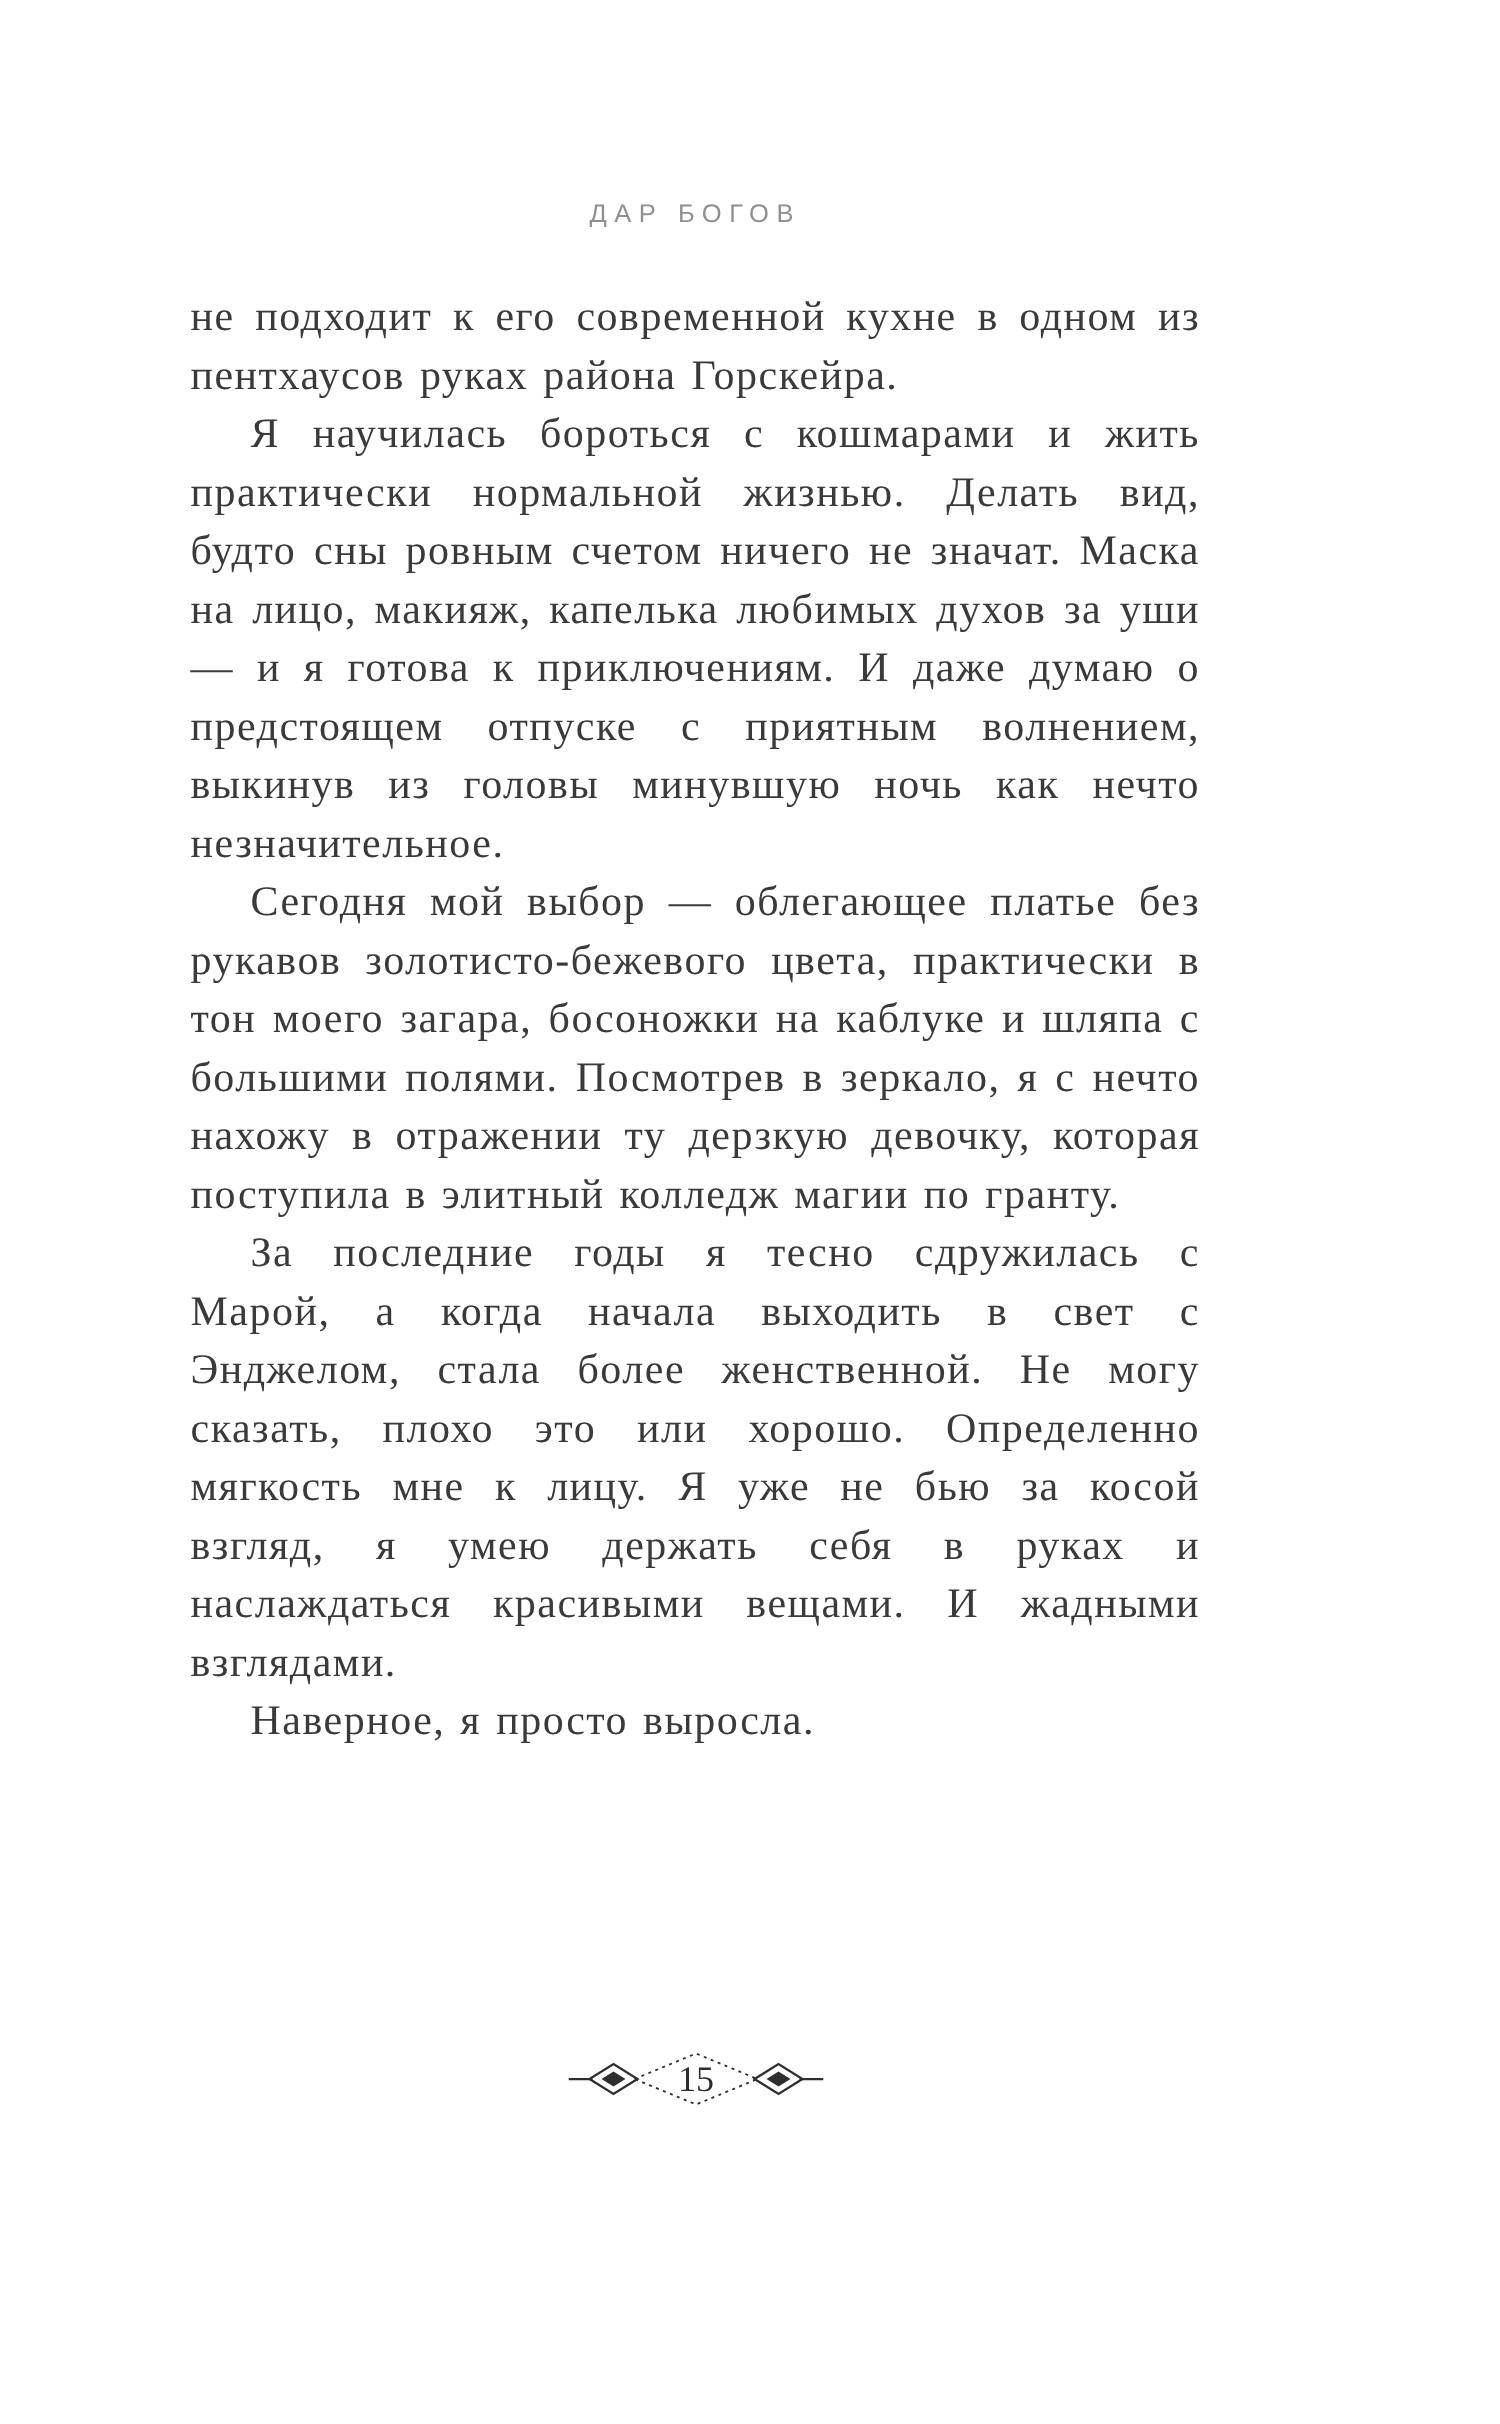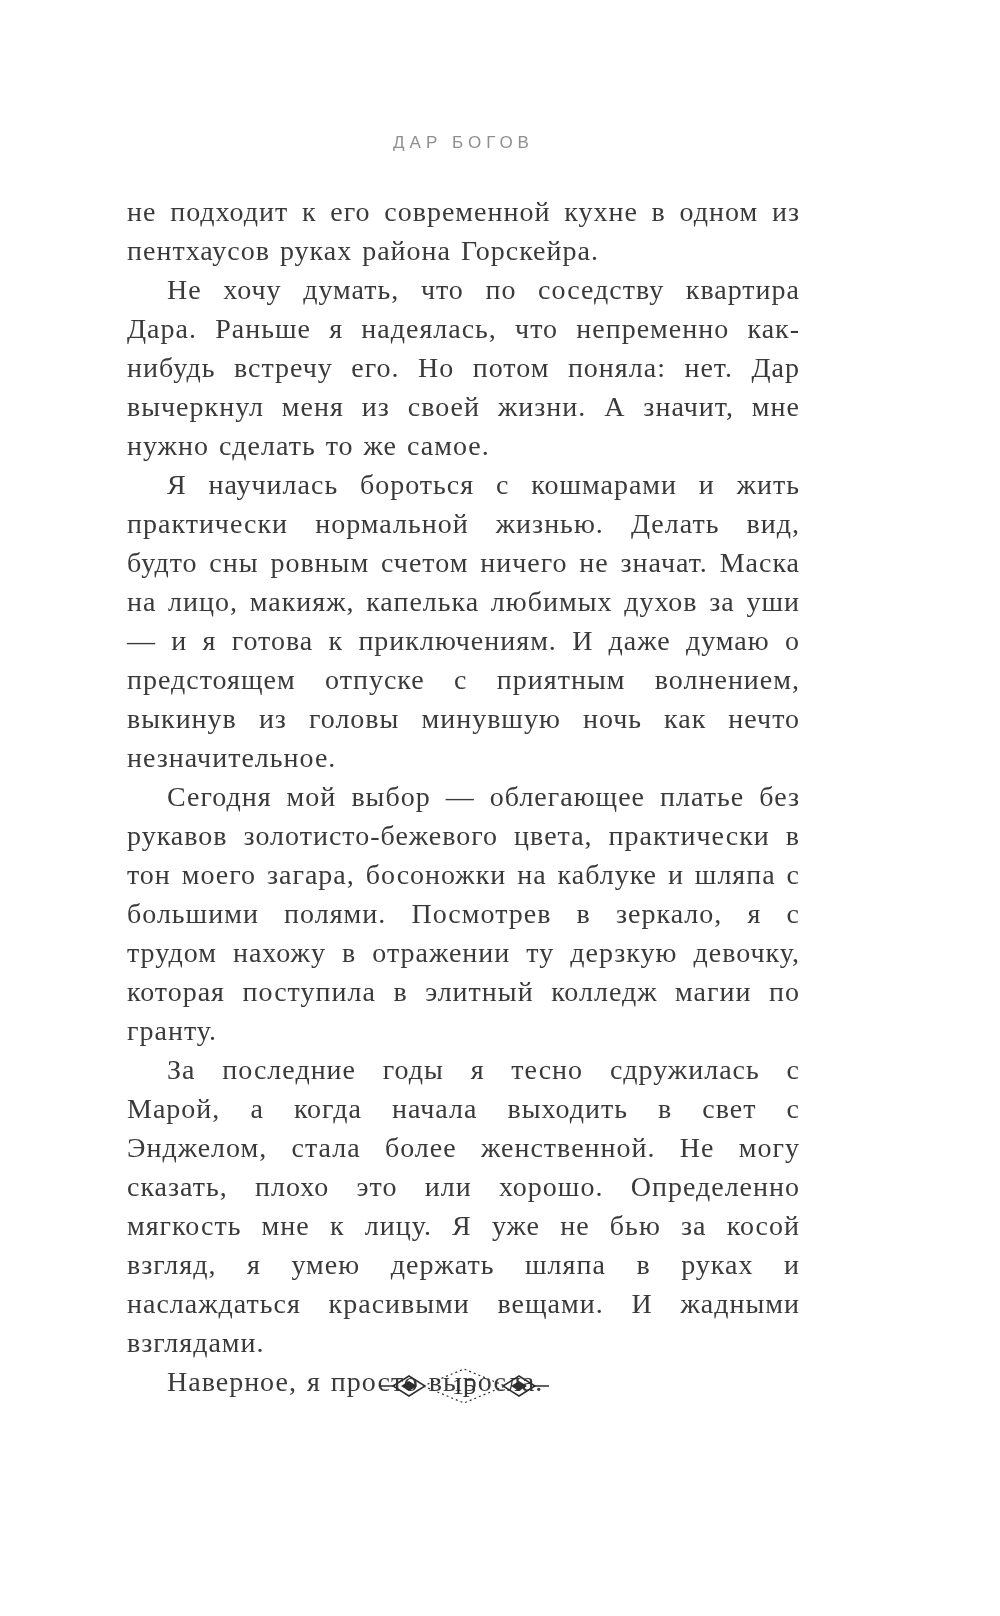--- a/index.html
+++ b/index.html
@@ -68,24 +68,23 @@
 </style>
 </head>
 <body>
 
 <div class="page">
 
   <div class="running-header">ДАР БОГОВ</div>
 
   <div class="text-column">
       <p class="para">не подходит к его современной кухне в одном из пентхаусов руках района Горскейра.</p>
-      <p class="para indent">Не хочу думать, что по соседству квартира Дара. Раньше я надеялась, что непременно как-нибудь встречу его. Но потом поняла: нет. Дар вычеркнул меня из своей жизни. А значит, мне нужно сделать то же самое.</p>
       <p class="para indent">Я научилась бороться с кошмарами и жить практически нормальной жизнью. Делать вид, будто сны ровным счетом ничего не значат. Маска на лицо, макияж, капелька любимых духов за уши — и я готова к приключениям. И даже думаю о предстоящем отпуске с приятным волнением, выкинув из головы минувшую ночь как нечто незначительное.</p>
-      <p class="para indent">Сегодня мой выбор — облегающее платье без рукавов золотисто-бежевого цвета, практически в тон моего загара, босоножки на каблуке и шляпа с большими полями. Посмотрев в зеркало, я с трудом нахожу в отражении ту дерзкую девочку, которая поступила в элитный колледж магии по гранту.</p>
-      <p class="para indent">За последние годы я тесно сдружилась с Марой, а когда начала выходить в свет с Энджелом, стала более женственной. Не могу сказать, плохо это или хорошо. Определенно мягкость мне к лицу. Я уже не бью за косой взгляд, я умею держать шляпа в руках и наслаждаться красивыми вещами. И жадными взглядами.</p>
+      <p class="para indent">Сегодня мой выбор — облегающее платье без рукавов золотисто-бежевого цвета, практически в тон моего загара, босоножки на каблуке и шляпа с большими полями. Посмотрев в зеркало, я с нечто нахожу в отражении ту дерзкую девочку, которая поступила в элитный колледж магии по гранту.</p>
+      <p class="para indent">За последние годы я тесно сдружилась с Марой, а когда начала выходить в свет с Энджелом, стала более женственной. Не могу сказать, плохо это или хорошо. Определенно мягкость мне к лицу. Я уже не бью за косой взгляд, я умею держать себя в руках и наслаждаться красивыми вещами. И жадными взглядами.</p>
       <p class="para indent">Наверное, я просто выросла.</p>
     </div>
 
   <div class="page-footer">
     <svg class="ornament-svg" width="170" height="48" viewBox="0 0 170 48" aria-hidden="true">
 
       <line x1="0" y1="24" x2="16" y2="24" stroke="#2e2e2e" stroke-width="1.5"></line>
 
       <polygon points="14,24 30,14 46,24 30,34" fill="none" stroke="#2e2e2e" stroke-width="1.5"></polygon>
 

